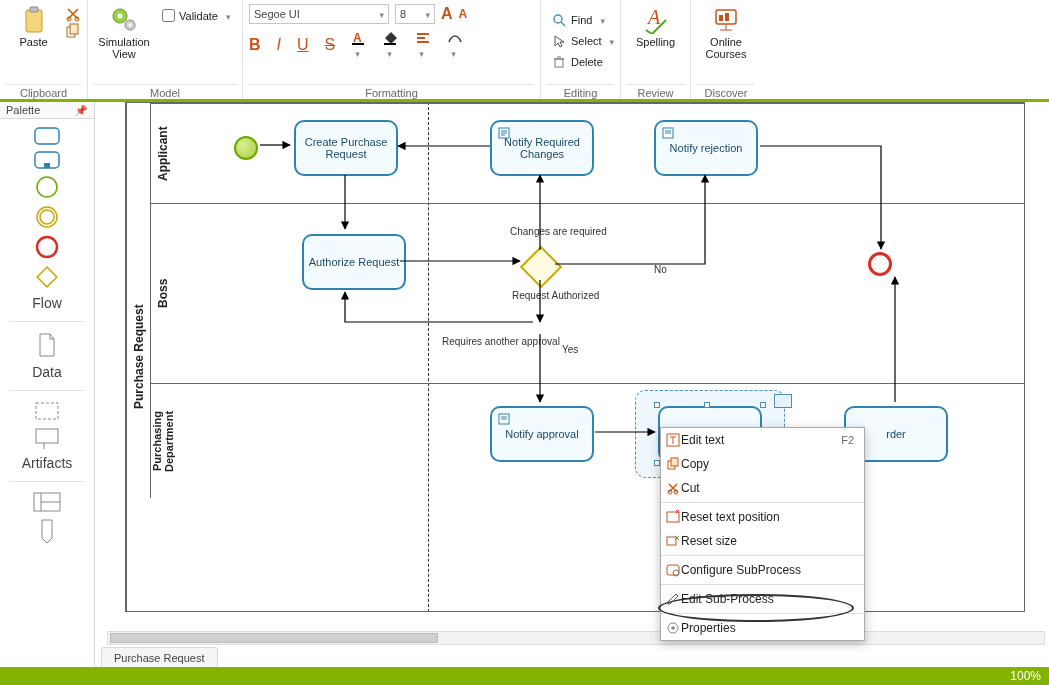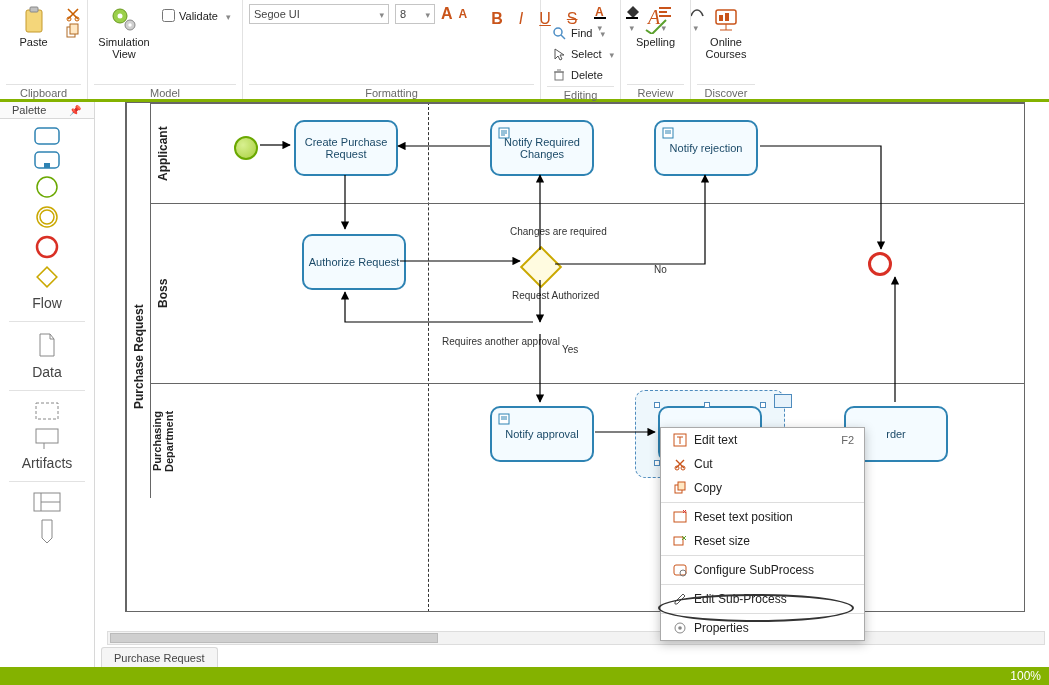--- a/index.html
+++ b/index.html
@@ -56,21 +56,21 @@
   
   .main{
     position:absolute;top:102px;left:0;right:0;bottom:18px;display:flex;
   }
   
   .palette{
     width:95px;border-right:1px solid var(--border-light);
     display:flex;flex-direction:column;
   }
   .pal-head{
-    font-size:11px;color:#444;padding:2px 12px;
+    font-size:11px;color:#444;padding:2px 6px;
     border-bottom:1px solid var(--border-light);
     background:#fafafa;display:flex;justify-content:space-between;align-items:center;
   }
   .pal-head .pin{font-size:10px;color:#999;}
   .pal-body{flex:1;overflow:auto;display:flex;flex-direction:column;align-items:center;gap:6px;padding:8px 0;}
   .pal-shape{width:26px;height:18px;}
   .pal-sep{width:80%;border-top:1px solid var(--divider);margin:4px 0;}
   .pal-cap{font-size:14px;color:#444;}
   
   .canvas-wrap{flex:1;position:relative;background:#fff;}
@@ -142,21 +142,21 @@
   .sel-badge{
     position:absolute;width:18px;height:14px;border:1px solid #4e8bbd;background:#e6f2fb;
   }
   
   .ctx{
     position:absolute;left:660px;top:427px;width:205px;
     border:1px solid #aaa;background:#fff;box-shadow:0 3px 10px rgba(0,0,0,.25);
     font-size:12px;z-index:200;
   }
   .ctx .row{
-    display:flex;align-items:center;gap:6px;padding:4px 10px 4px 11px;
+    display:flex;align-items:center;gap:0;padding:4px 10px 4px 4px;
   }
   .ctx .ico{width:16px;height:16px;display:inline-flex;align-items:center;justify-content:center;}
   .ctx .spacer{flex:1;}
   .ctx .cut{font-size:11px;color:#666;}
   .ctx hr{border:none;border-top:1px solid #ddd;margin:2px 0;}
   .ellipse-hi{
     position:absolute;border:2.5px solid #333;border-radius:50%;
     width:196px;height:28px;pointer-events:none;z-index:201;
   }
   
@@ -226,21 +226,21 @@
           <input type="checkbox" style="margin: 0px;">
           <span>Validate</span>
           <span class="dd"></span>
         </div>
       </div>
     </div>
     <div class="label">Model</div>
   </div>
 
   <div class="rgrp" style="width:298px">
-    <div class="body" style="flex-direction:row;gap:24px;width:100%">
+    <div class="body" style="flex-direction:column;gap:6px;width:100%">
       <div class="row">
         <div class="combo" style="width:140px">
           <span>Segoe UI</span>
           <span style="flex:1"></span>
             <span class="dd"></span>
         </div>
         <div class="combo" style="width:40px">
           <span>8</span>
           <span style="flex:1"></span>
             <span class="dd"></span>
@@ -277,21 +277,21 @@
               <path d="M2 12 C5 4, 11 4, 14 12" fill="none" stroke="#444" stroke-width="1.7"></path>
             </svg>
           </span>
       </div>
     </div>
     <div class="label">Formatting</div>
   </div>
 
   <div class="rgrp" style="width:80px">
     <div class="body">
-        <div class="col" style="gap:3px;margin-top:20px">
+        <div class="col" style="gap:3px;margin-top:7px">
       <div class="small-btn">
         <span class="ico">
               <svg width="14" height="14">
                 <circle cx="6" cy="6" r="4" fill="none" stroke="#4d8ec5" stroke-width="1.5"></circle>
                 <line x1="9" y1="9" x2="13" y2="13" stroke="#4d8ec5" stroke-width="1.5"></line>
               </svg>
             </span>
         <span>Find</span>
         <span class="dd"></span>
       </div>
@@ -550,36 +550,36 @@
           <line x1="7" y1="4" x2="7" y2="11" stroke="#c9541a"></line>
         </svg>
       </span>
     <span>Edit text</span>
     <span class="spacer"></span>
     <span class="cut">F2</span>
   </div>
   <div class="row">
     <span class="ico">
         <svg width="14" height="14">
+          <rect x="2" y="4" width="7" height="8" fill="#fff" stroke="#c9541a"></rect>
+          <rect x="5" y="1" width="7" height="8" fill="#ffe8c4" stroke="#c9541a"></rect>
+        </svg>
+      </span>
+    <span>Copy</span>
+  </div>
+  <div class="row">
+    <span class="ico">
+        <svg width="14" height="14">
           <path d="M3 3 L11 11 M11 3 L3 11" stroke="#c9541a" stroke-width="1.4"></path>
           <circle cx="4" cy="11" r="2" fill="none" stroke="#c9541a"></circle>
           <circle cx="10" cy="11" r="2" fill="none" stroke="#c9541a"></circle>
         </svg>
       </span>
     <span>Cut</span>
   </div>
-  <div class="row">
-    <span class="ico">
-        <svg width="14" height="14">
-          <rect x="2" y="4" width="7" height="8" fill="#fff" stroke="#c9541a"></rect>
-          <rect x="5" y="1" width="7" height="8" fill="#ffe8c4" stroke="#c9541a"></rect>
-        </svg>
-      </span>
-    <span>Copy</span>
-  </div>
   <hr>
   <div class="row">
     <span class="ico">
         <svg width="14" height="14">
           <rect x="1" y="2" width="12" height="10" fill="none" stroke="#c9541a"></rect>
           <path d="M10 3 L13 0 M13 3 L10 0" stroke="#d33"></path>
         </svg>
       </span>
     <span>Reset text position</span>
   </div>

